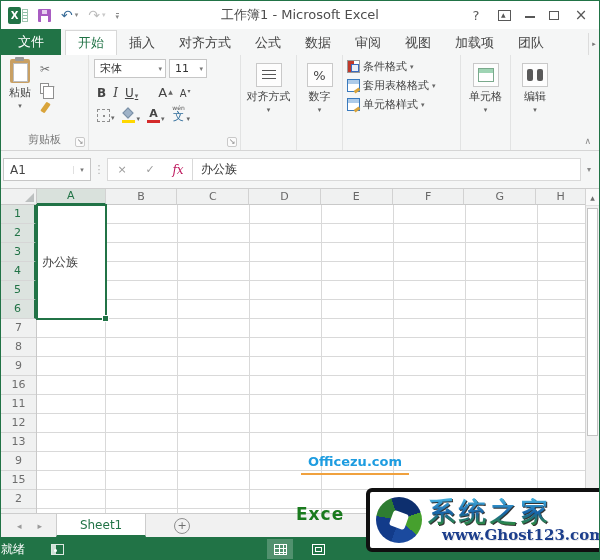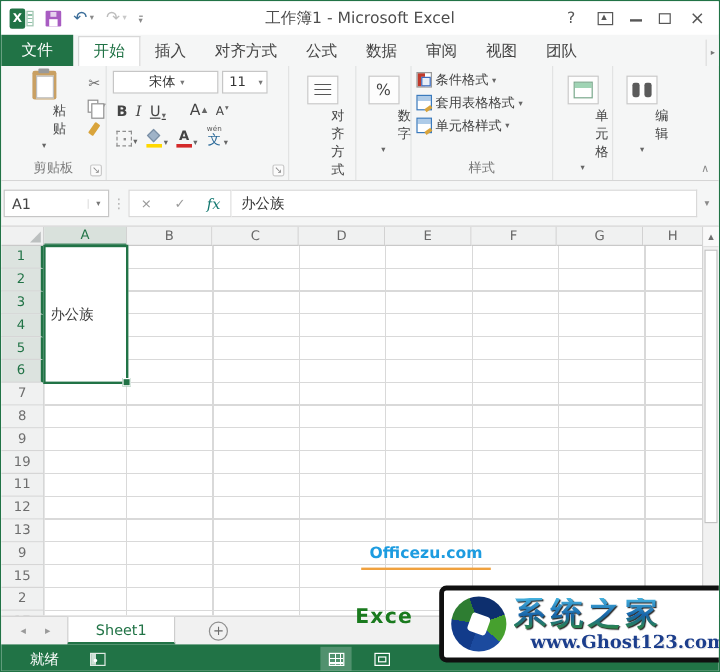--- a/index.html
+++ b/index.html
@@ -33,21 +33,21 @@
   .rtab { height:25px; font-size:13px; color:#444; padding:0 12px; display:flex; align-items:center; }
   .rtab.active { background:#fff; color:#217346; border:1px solid #d8d8d8; border-bottom:none; margin-left:4px; }
   .tab-scroll { position:absolute; right:0; bottom:0; width:11px; height:22px; border-left:1px solid #dcdcdc; color:#777; font-size:7px; display:flex; align-items:center; justify-content:center; background:#f5f6f6; }
 
   
   .ribbon { position:absolute; left:0; top:54px; width:100%; height:96px; background:#f5f6f6; border-bottom:1px solid #d5d5d5; display:flex; }
   .rgroup { position:relative; height:100%; border-right:1px solid #e2e3e3; padding-top:4px; }
   .glabel { position:absolute; bottom:3px; left:0; right:0; text-align:center; font-size:11px; color:#7a7a7a; }
   .launcher { position:absolute; bottom:3px; right:3px; font-size:8px; color:#8a8a8a; border:1px solid #c9c9c9; border-radius:2px; width:10px; height:10px; line-height:8px; text-align:center; background:#fbfbfb; }
   .bigbtn { display:flex; flex-direction:column; align-items:center; gap:2px; }
-  .bigbtn .blabel { font-size:11px; color:#444;margin-left:35px; }
+  .bigbtn .blabel { font-size:11px; color:#444; }
   .bigbtn .bdd { font-size:7px; color:#666; }
   .iconbox { width:26px; height:24px; border:1px solid #c9c9c9; background:#fdfdfd; display:flex; align-items:center; justify-content:center; }
 
   
   .g-clip { width:88px; display:flex; }
   .paste { margin-left:8px; }
   .clipboard-ic { width:20px; height:24px; background:#c9a063; border-radius:2px; position:relative; }
   .clipboard-ic:before { content:""; position:absolute; left:3px; top:4px; width:13px; height:17px; background:#fff; border:1px solid #bdbdbd; }
   .clipboard-ic:after { content:""; position:absolute; left:5px; top:-2px; width:9px; height:4px; background:#9a9a9a; border-radius:1px; }
   .clip-mini { display:flex; flex-direction:column; gap:3px; margin-left:9px; padding-top:2px; }
@@ -55,21 +55,21 @@
   .scissors { font-size:12px; color:#6d6d6d; }
   .copy-ic { width:9px; height:11px; border:1px solid #8f8f8f; background:#fff; position:relative; }
   .copy-ic:before { content:""; position:absolute; left:2px; top:2px; width:9px; height:11px; border:1px solid #8f8f8f; background:#fff; }
   .brush-ic { width:5px; height:11px; background:#d9a43b; transform:rotate(35deg); border-radius:1px; margin-left:3px; }
 
   
   .g-font { width:152px; }
   .font-row1 { display:flex; gap:3px; padding-left:5px; }
   .combo { background:#fff; border:1px solid #c6c6c6; height:19px; display:flex; align-items:center; font-size:11px; color:#333; padding:0 3px 0 5px; justify-content:space-between; }
   .combo .cdd { font-size:7px; color:#777; margin-left:4px; }
-  .c-name { width:88px;justify-content:center; } .c-size { width:38px; }
+  .c-name { width:72px; } .c-size { width:38px; }
   .font-row2, .font-row3 { display:flex; align-items:center; gap:7px; padding-left:8px; margin-top:6px; height:17px; }
   .fbtn { font-size:12px; color:#444; display:flex; align-items:flex-end; gap:1px; }
   .fb-b { font-weight:bold; } .fb-i { font-style:italic; font-family:"DejaVu Serif",serif; } .fb-u { text-decoration:underline; }
   .grow-a { font-size:13px; } .shrink-a { font-size:10px; }
   .tiny-caret { font-size:6px; color:#666; margin-bottom:5px; }
   .border-ic { width:13px; height:13px; border:1px dashed #8f8f8f; position:relative; }
   .border-ic:before { content:""; position:absolute; left:5px; top:5px; width:2px; height:2px; background:#8f8f8f; }
   .fill-ic { position:relative; width:14px; height:14px; }
   .fill-ic .bucket { position:absolute; left:2px; top:0; width:8px; height:8px; background:#9fb3c8; transform:rotate(45deg); border:1px solid #7a8fa5; }
   .fill-ic .bar { position:absolute; left:0; bottom:0; width:13px; height:3px; background:#ffd800; }
@@ -97,21 +97,21 @@
   .ribbon-collapse { position:absolute; right:8px; bottom:4px; font-size:9px; color:#8a8a8a; }
 
   
   .fbar { position:absolute; left:0; top:150px; width:100%; height:38px; background:#f5f6f6; border-bottom:1px solid #cdcdcd; display:flex; align-items:center; padding:0 2px; }
   .namebox { width:88px; height:23px; background:#fff; border:1px solid #c6c6c6; display:flex; align-items:center; font-size:12px; color:#444; }
   .namebox .nb-val { flex:1; padding-left:6px; }
   .namebox .nb-dd { width:17px; border-left:1px solid #e0e0e0; text-align:center; font-size:7px; color:#777; }
   .fx-dots { width:16px; text-align:center; color:#b0b0b0; font-size:11px; }
   .fx-btns { height:23px; background:#fff; border:1px solid #d9d9d9; display:flex; align-items:center; }
   .fxb { width:28px; text-align:center; font-size:11px; color:#9b9b9b; }
-  .fx-it { font-style:italic; font-family:"DejaVu Serif",serif; color:#0f766e; font-size:12px; }
+  .fx-it { font-style:italic; font-family:"DejaVu Serif",serif; color:#be185d; font-size:12px; }
   .f-input { flex:1; height:23px; background:#fff; border:1px solid #d9d9d9; border-left:none; display:flex; align-items:center; font-size:12px; color:#333; padding-left:8px; }
   .f-expand { width:16px; text-align:center; font-size:8px; color:#8a8a8a; }
 
   
   .grid { position:absolute; left:0; top:188px; width:100%; height:324px; background:#fff; overflow:hidden; }
   .corner { position:absolute; left:0; top:0; width:36px; height:16px; background:#f0f1f1; border-right:1px solid #c9c9c9; border-bottom:1px solid #c9c9c9; }
   .corner:after { content:""; position:absolute; right:2px; bottom:2px; border-left:9px solid transparent; border-bottom:9px solid #bcc0c0; }
   .colheads { position:absolute; left:36px; top:0; height:16px; right:14px; display:flex; }
   .ch { height:16px; border-right:1px solid #d2d2d2; border-bottom:1px solid #c9c9c9; background:#f0f1f1; font-size:11px; color:#686868; text-align:center; line-height:15px; }
   .ch.sel { background:#d9e1dc; color:#217346; border-bottom:2px solid #217346; line-height:13px; }
@@ -129,21 +129,21 @@
   .vs-thumb { position:absolute; left:1px; right:1px; top:19px; height:228px; background:#fff; border:1px solid #c3c3c3; }
 
   
   .sheetbar { position:absolute; left:0; top:512px; width:100%; height:24px; background:#f1f1f1; border-top:1px solid #cdcdcd; display:flex; align-items:stretch; }
   .snav { display:flex; align-items:center; gap:16px; padding:0 14px 0 16px; color:#9a9a9a; font-size:9px; }
   .sheettab { width:90px; background:#fff; border-left:1px solid #cdcdcd; border-right:1px solid #cdcdcd; border-bottom:2px solid #217346; display:flex; align-items:center; justify-content:center; font-size:12px; color:#217346; }
   .addsheet { margin-left:28px; align-self:center; width:16px; height:16px; border:1px solid #8f8f8f; border-radius:50%; color:#6d6d6d; font-size:11px; line-height:14px; text-align:center; }
 
   
   .statusbar { position:absolute; left:0; top:536px; width:100%; height:24px; background:#217346; display:flex; align-items:center; color:#fff; }
-  .sb-ready { font-size:12px; padding-left:24px; }
+  .sb-ready { font-size:12px; padding-left:0; }
   .macro-ic { margin-left:26px; width:13px; height:11px; border:1px solid #dfe9e3; background:linear-gradient(to right,#cfe0d6 0 4px,transparent 4px); position:relative; }
   .macro-ic:after { content:""; position:absolute; left:2px; bottom:2px; width:3px; height:3px; background:#fff; border-radius:50%; }
   .sb-views { position:absolute; right:268px; display:flex; gap:12px; }
   .viewbtn { width:26px; height:20px; display:flex; align-items:center; justify-content:center; }
   .viewbtn.sel { background:rgba(255,255,255,.22); }
   .grid-ic { width:13px; height:11px; border:1px solid #fff; background:linear-gradient(to bottom,transparent 0 3px,#fff 3px 4px,transparent 4px 7px,#fff 7px 8px,transparent 8px),linear-gradient(to right,transparent 0 4px,#fff 4px 5px,transparent 5px 8px,#fff 8px 9px,transparent 9px); }
   .pl-ic { width:13px; height:11px; border:1px solid #fff; position:relative; }
   .pl-ic:before { content:""; position:absolute; left:2px; top:2px; right:2px; bottom:2px; border:1px solid #fff; }
 
   
@@ -195,20 +195,21 @@
 
   <div class="tabrow">
     <div class="file-tab">文件</div>
     <div class="rtab active">开始</div>
     <div class="rtab">插入</div>
     <div class="rtab">对齐方式</div>
     <div class="rtab">公式</div>
     <div class="rtab">数据</div>
     <div class="rtab">审阅</div>
     <div class="rtab">视图</div>
+    <div class="rtab">加载项</div>
     <div class="rtab">团队</div>
     <div class="tab-scroll">▸</div>
   </div>
 
   <div class="ribbon">
 
     <div class="rgroup g-clip">
       <div class="bigbtn paste">
         <span class="clipboard-ic"></span>
         <span class="blabel">粘贴</span>
@@ -311,21 +312,20 @@
       <div class="style-row">
         <span class="tbl-ic"></span>
         <span>套用表格格式</span>
         <span class="sdd">▾</span>
       </div>
       <div class="style-row">
         <span class="tbl-ic"></span>
         <span>单元格样式</span>
         <span class="sdd">▾</span>
       </div>
-      <div class="glabel">样式</div>
     </div>
 
     <div class="rgroup" style="width:50px">
       <div class="bigbtn" style="padding-top:4px">
         <span class="iconbox">
             <span class="cells-ic"></span>
           </span>
         <span class="blabel">单元格</span>
         <span class="bdd">▾</span>
       </div>
@@ -374,21 +374,21 @@
     <div class="rowheads">
       <div class="rh sel">1</div>
       <div class="rh sel">2</div>
       <div class="rh sel">3</div>
       <div class="rh sel">4</div>
       <div class="rh sel">5</div>
       <div class="rh sel">6</div>
       <div class="rh">7</div>
       <div class="rh">8</div>
       <div class="rh">9</div>
-      <div class="rh">19</div>
+      <div class="rh">16</div>
       <div class="rh">11</div>
       <div class="rh">12</div>
       <div class="rh">13</div>
       <div class="rh">9</div>
       <div class="rh">15</div>
       <div class="rh">2</div>
       <div class="rh">17</div>
     </div>
     <div class="cells">
       <div class="sel-cell">

